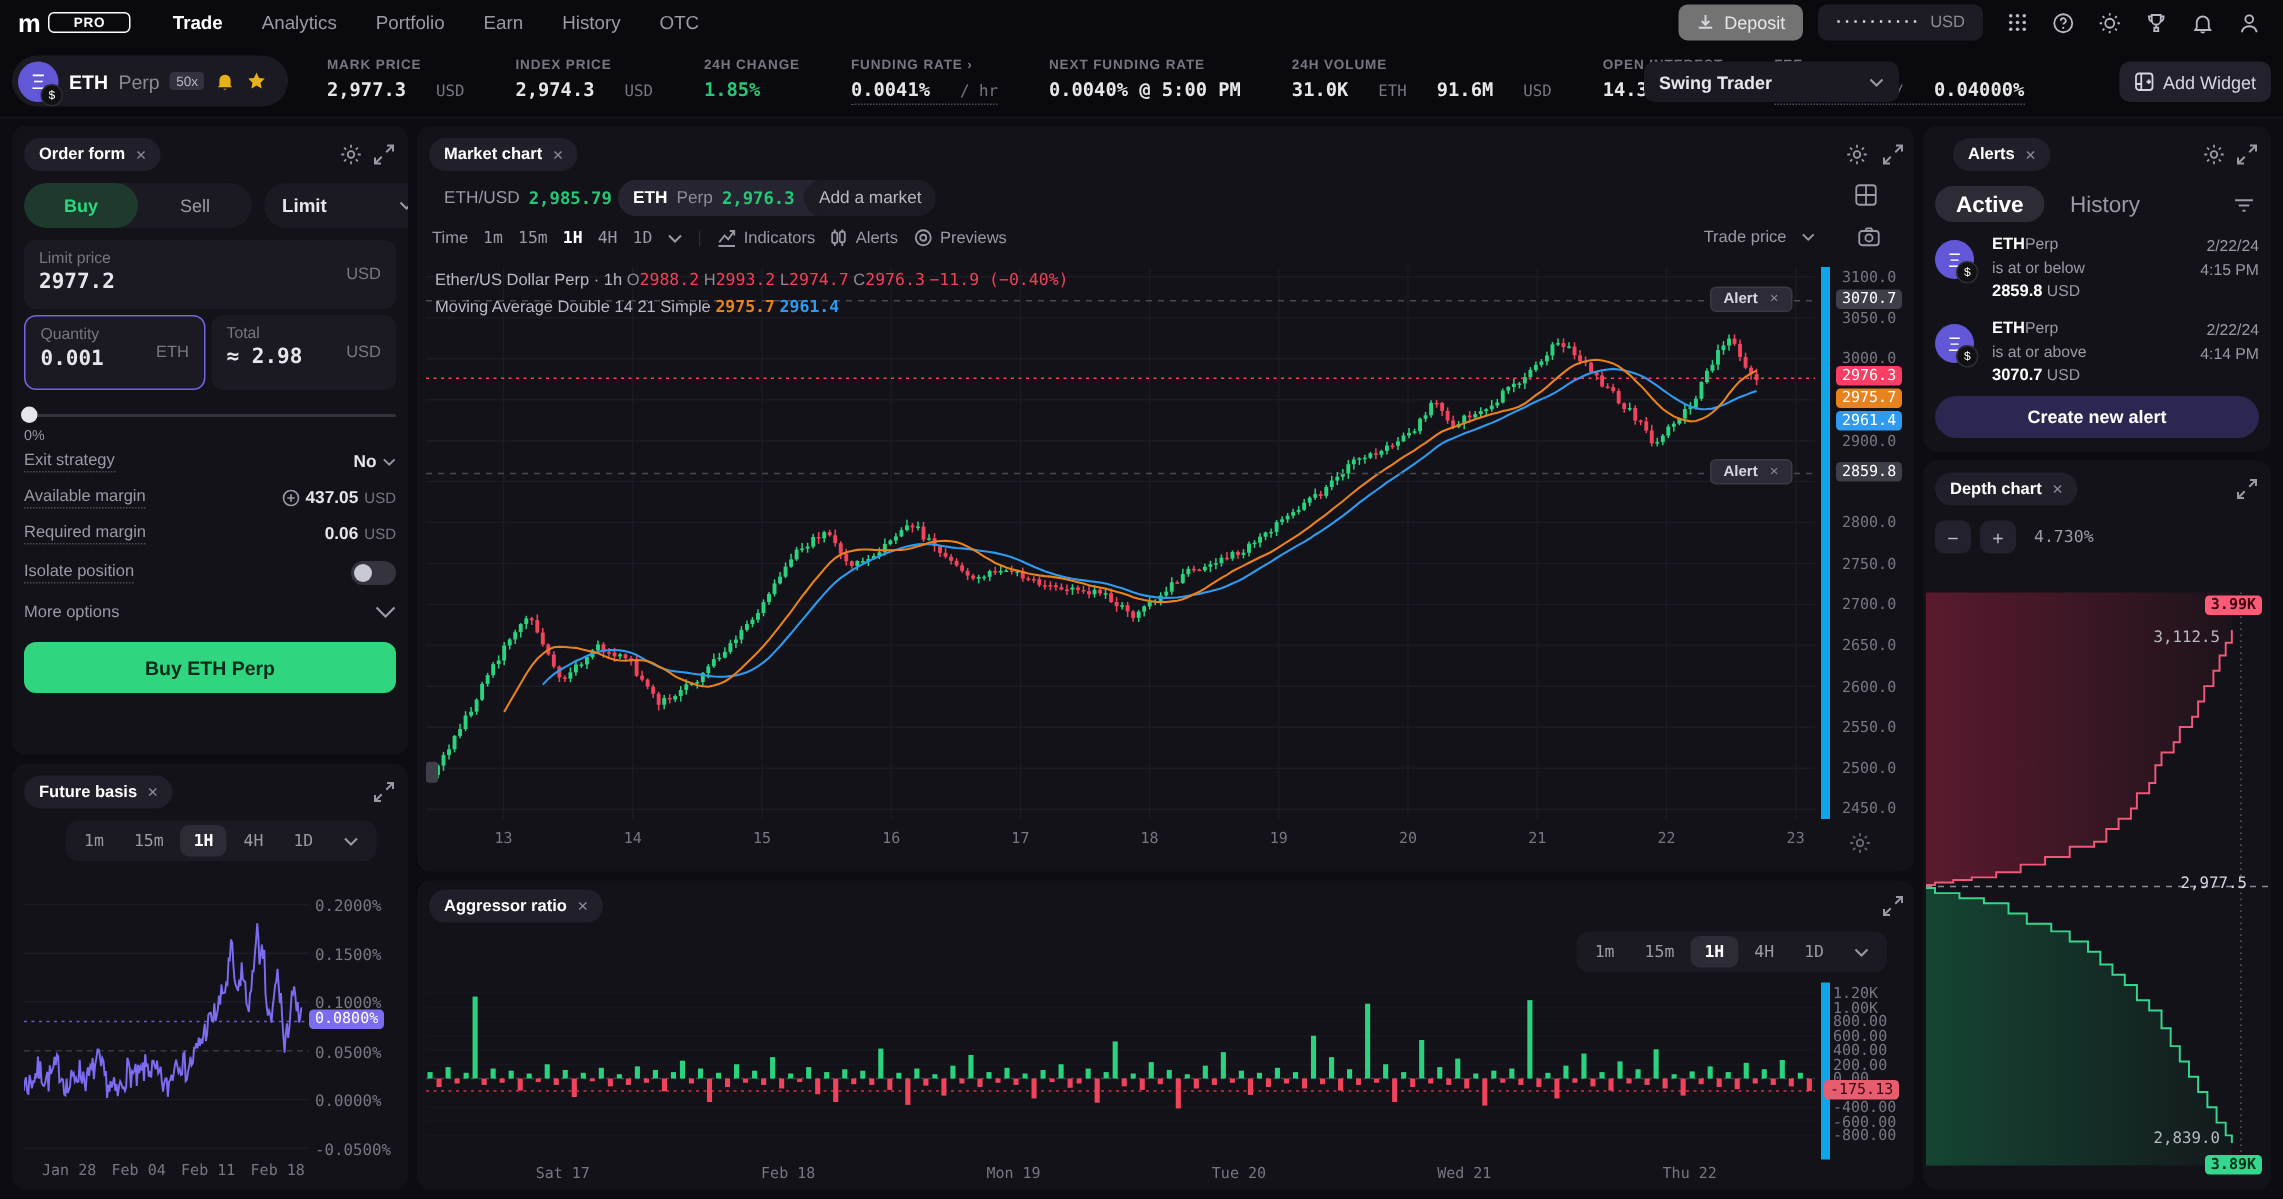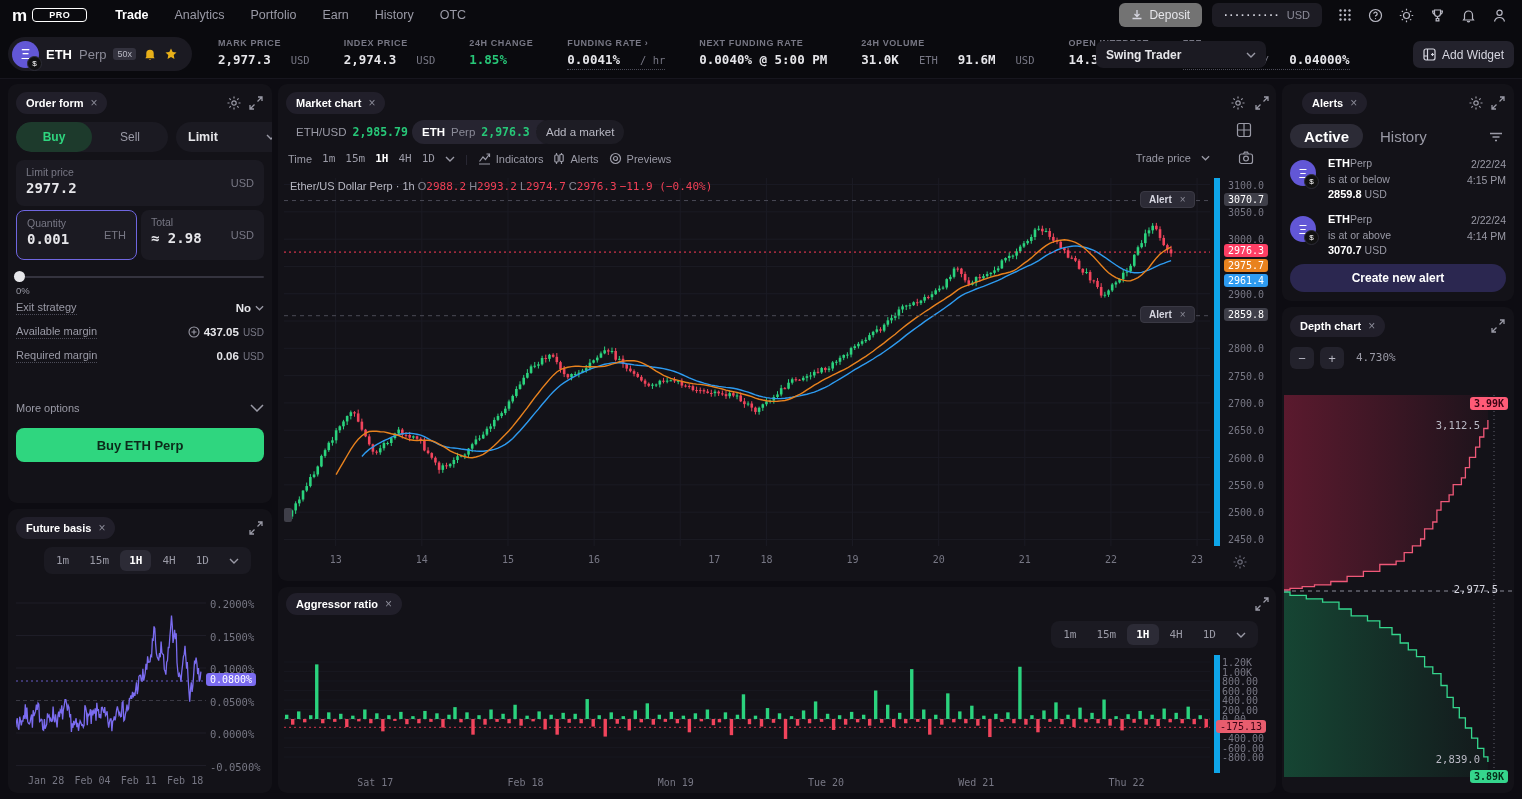--- a/index.html
+++ b/index.html
@@ -333,20 +333,26 @@
           <span class="m">USD</span>
       </span>
     </div>
     <div class="of-row" style="top:262px">
       <span class="rl">Required margin</span>
       <span class="rv">
           <span>0.06</span>
           <span class="m">USD</span>
         </span>
     </div>
+    <div class="of-row" style="top:288px">
+      <span class="rl">Isolate position</span>
+      <span class="toggle">
+          <span class="knob"></span>
+        </span>
+    </div>
     <div class="of-row" style="top:314px">
       <span style="border:none">More options</span>
       <svg style="margin-left:auto" width="14" height="8" viewBox="0 0 14 8" fill="none" stroke="#9a9aa6" stroke-width="1.5">
           <path d="M1 1l6 6 6-6"></path>
         </svg>
     </div>
     <div class="buy-btn">Buy ETH Perp</div>
   </section>
 
   <section class="panel" id="fb-panel" style="left:8px;top:509px;width:264px;height:284px">
@@ -477,20 +483,25 @@
       </svg>
 
     <div class="legend">
       <div class="l1">
         <span>Ether/US Dollar Perp · 1h</span>
         <span class="lt"> O</span><span class="red">2988.2</span>
         <span class="lt"> H</span><span class="red">2993.2</span>
         <span class="lt"> L</span><span class="red">2974.7</span>
         <span class="lt"> C</span><span class="red">2976.3</span>
         <span class="red">−11.9 (−0.40%)</span>
+      </div>
+      <div class="l2">
+        <span>Moving Average Double 14 21 Simple</span>
+        <span class="ma1">2975.7</span>
+        <span class="ma2">2961.4</span>
       </div>
     </div>
 
     <svg id="mc-svg" style="position:absolute;left:6px;top:94px" width="926" height="368">
         <line x1="0" y1="361.4480712166172" x2="926" y2="361.4480712166172" stroke="#1b1b24" stroke-width="1"></line>
         <line x1="0" y1="334.1483679525223" x2="926" y2="334.1483679525223" stroke="#1b1b24" stroke-width="1"></line>
         <line x1="0" y1="306.84866468842733" x2="926" y2="306.84866468842733" stroke="#1b1b24" stroke-width="1"></line>
         <line x1="0" y1="279.54896142433233" x2="926" y2="279.54896142433233" stroke="#1b1b24" stroke-width="1"></line>
         <line x1="0" y1="252.2492581602374" x2="926" y2="252.2492581602374" stroke="#1b1b24" stroke-width="1"></line>
         <line x1="0" y1="224.94955489614244" x2="926" y2="224.94955489614244" stroke="#1b1b24" stroke-width="1"></line>
@@ -1031,21 +1042,21 @@
         <span class="x">×</span>
     </div>
     <svg class="p-icon" style="left:954px;top:470px" viewBox="0 0 16 16" fill="none" stroke="#6a6a78" stroke-width="1.2">
         <circle cx="8" cy="8" r="2.2"></circle>
         <path d="M8 1.5v2M8 12.5v2M1.5 8h2M12.5 8h2M3.4 3.4l1.4 1.4M11.2 11.2l1.4 1.4M12.6 3.4l-1.4 1.4M4.8 11.2l-1.4 1.4"></path>
       </svg>
   <div class="x-tick" style="left: 51.6837px; top: 470px;">13</div>
       <div class="x-tick" style="left: 137.823px; top: 470px;">14</div>
       <div class="x-tick" style="left: 223.963px; top: 470px;">15</div>
       <div class="x-tick" style="left: 310.102px; top: 470px;">16</div>
-      <div class="x-tick" style="left: 396.242px; top: 470px; margin-left: 34px;">17</div>
+      <div class="x-tick" style="left: 396.242px; top: 470px;">17</div>
       <div class="x-tick" style="left: 482.381px; top: 470px;">18</div>
       <div class="x-tick" style="left: 568.521px; top: 470px;">19</div>
       <div class="x-tick" style="left: 654.66px; top: 470px;">20</div>
       <div class="x-tick" style="left: 740.8px; top: 470px;">21</div>
       <div class="x-tick" style="left: 826.94px; top: 470px;">22</div>
       <div class="x-tick" style="left: 913.079px; top: 470px;">23</div>
     </section>
 
   <section class="panel" id="ag-panel" style="left:278px;top:587px;width:998px;height:206px">
     <div class="tab-chip" style="left:8px;top:6px">

